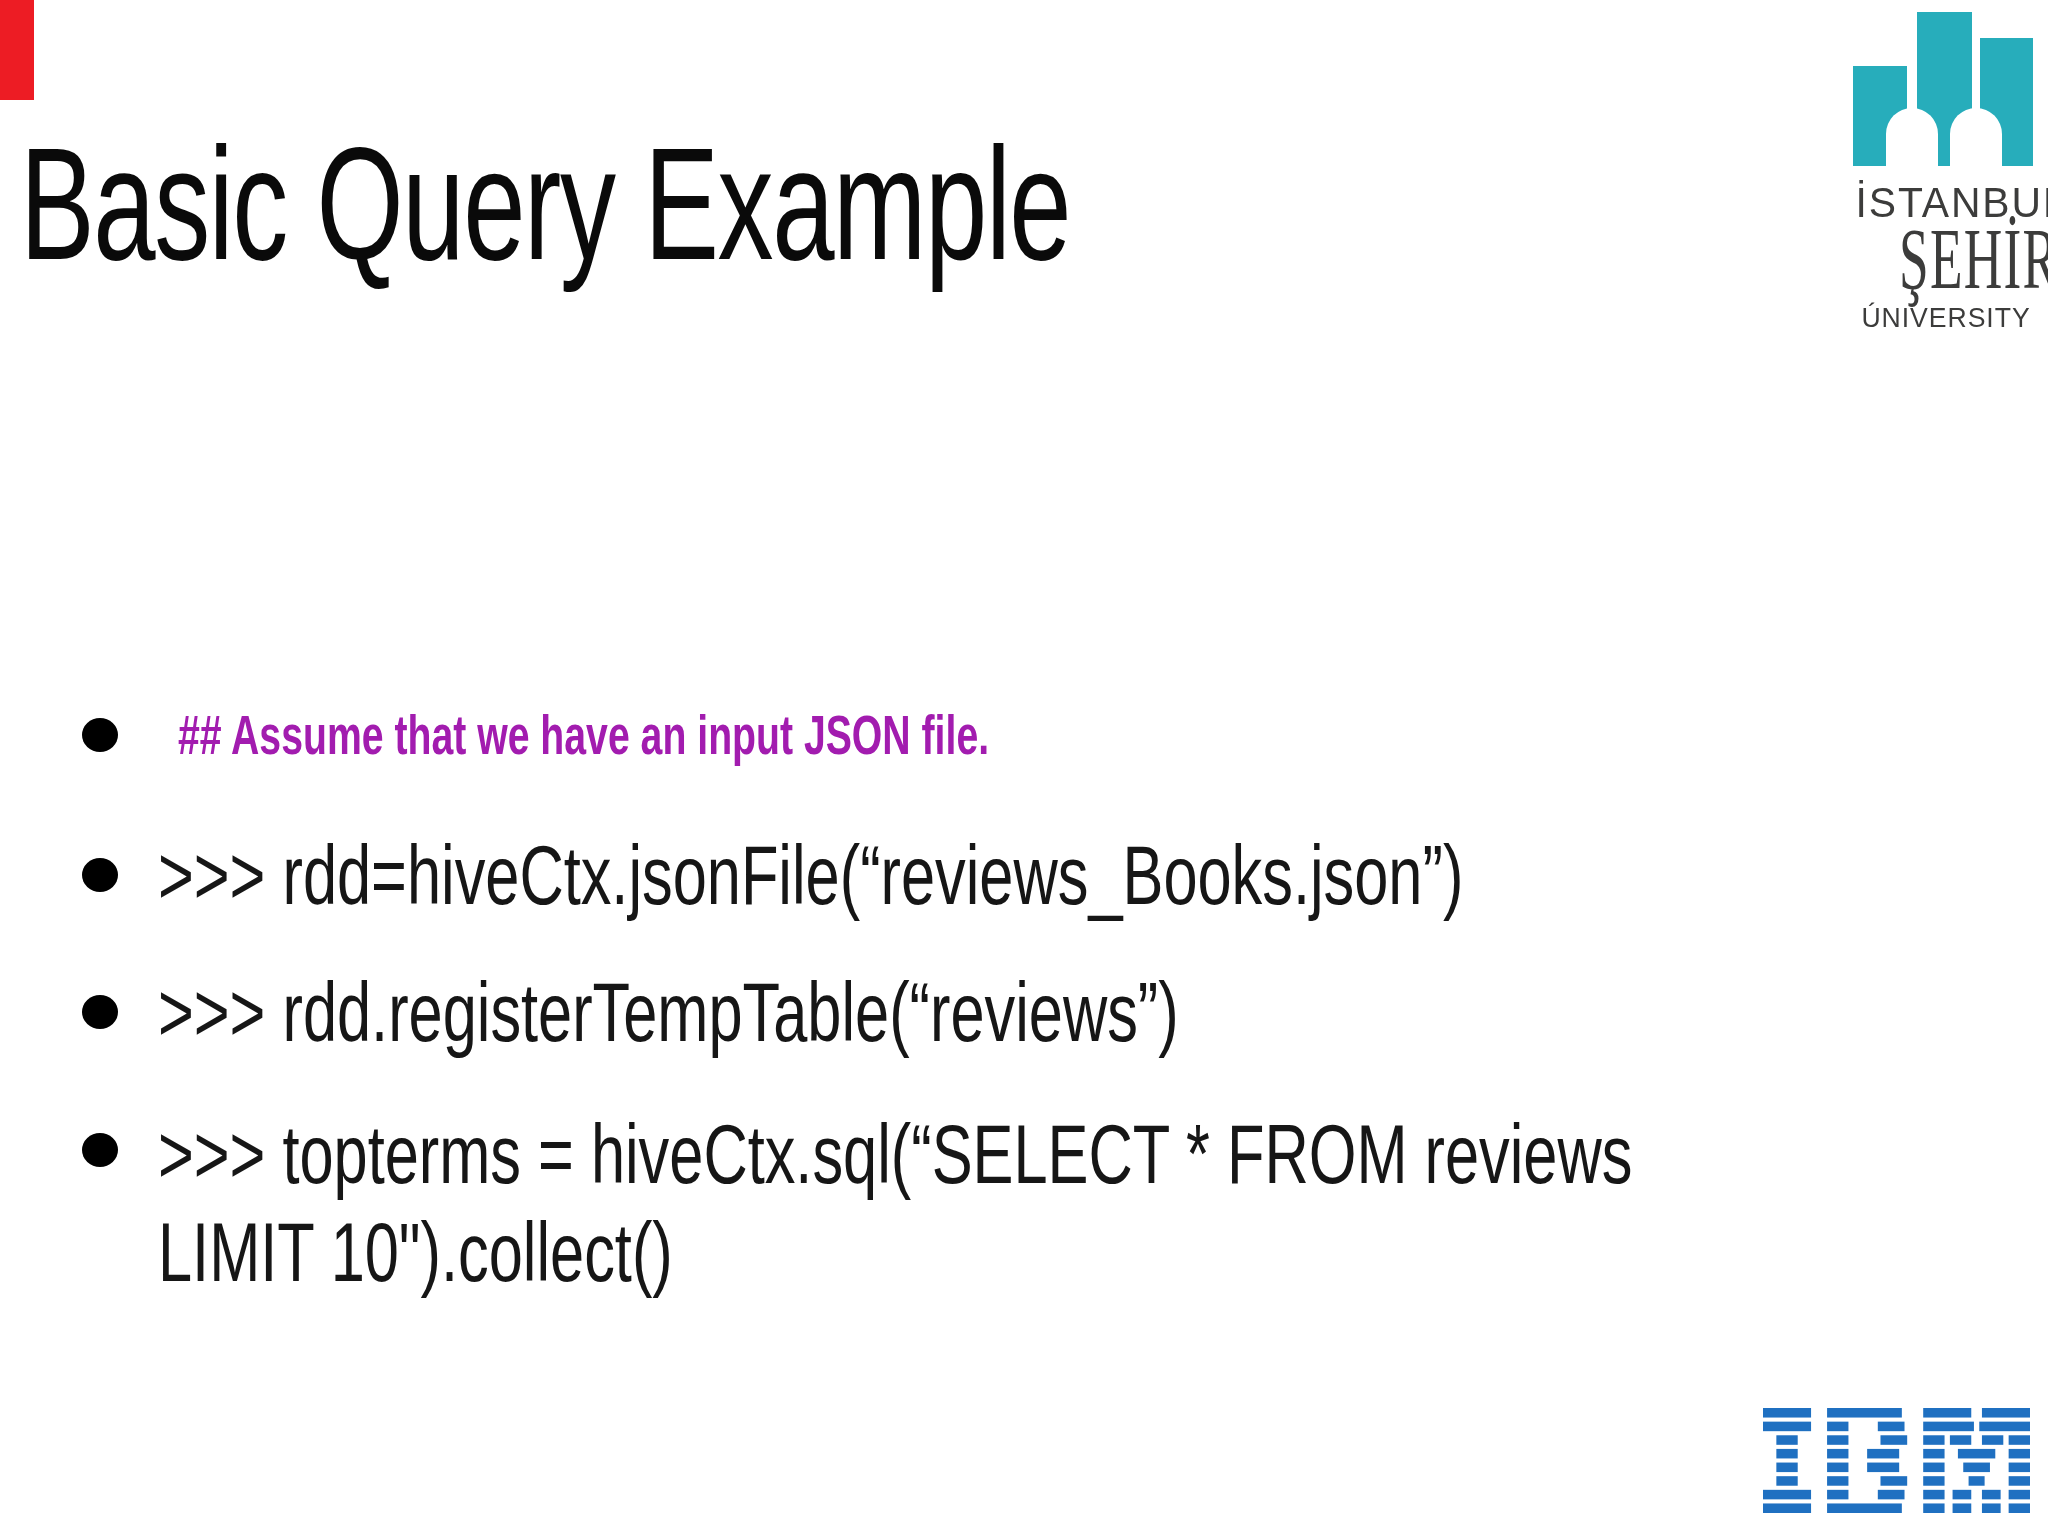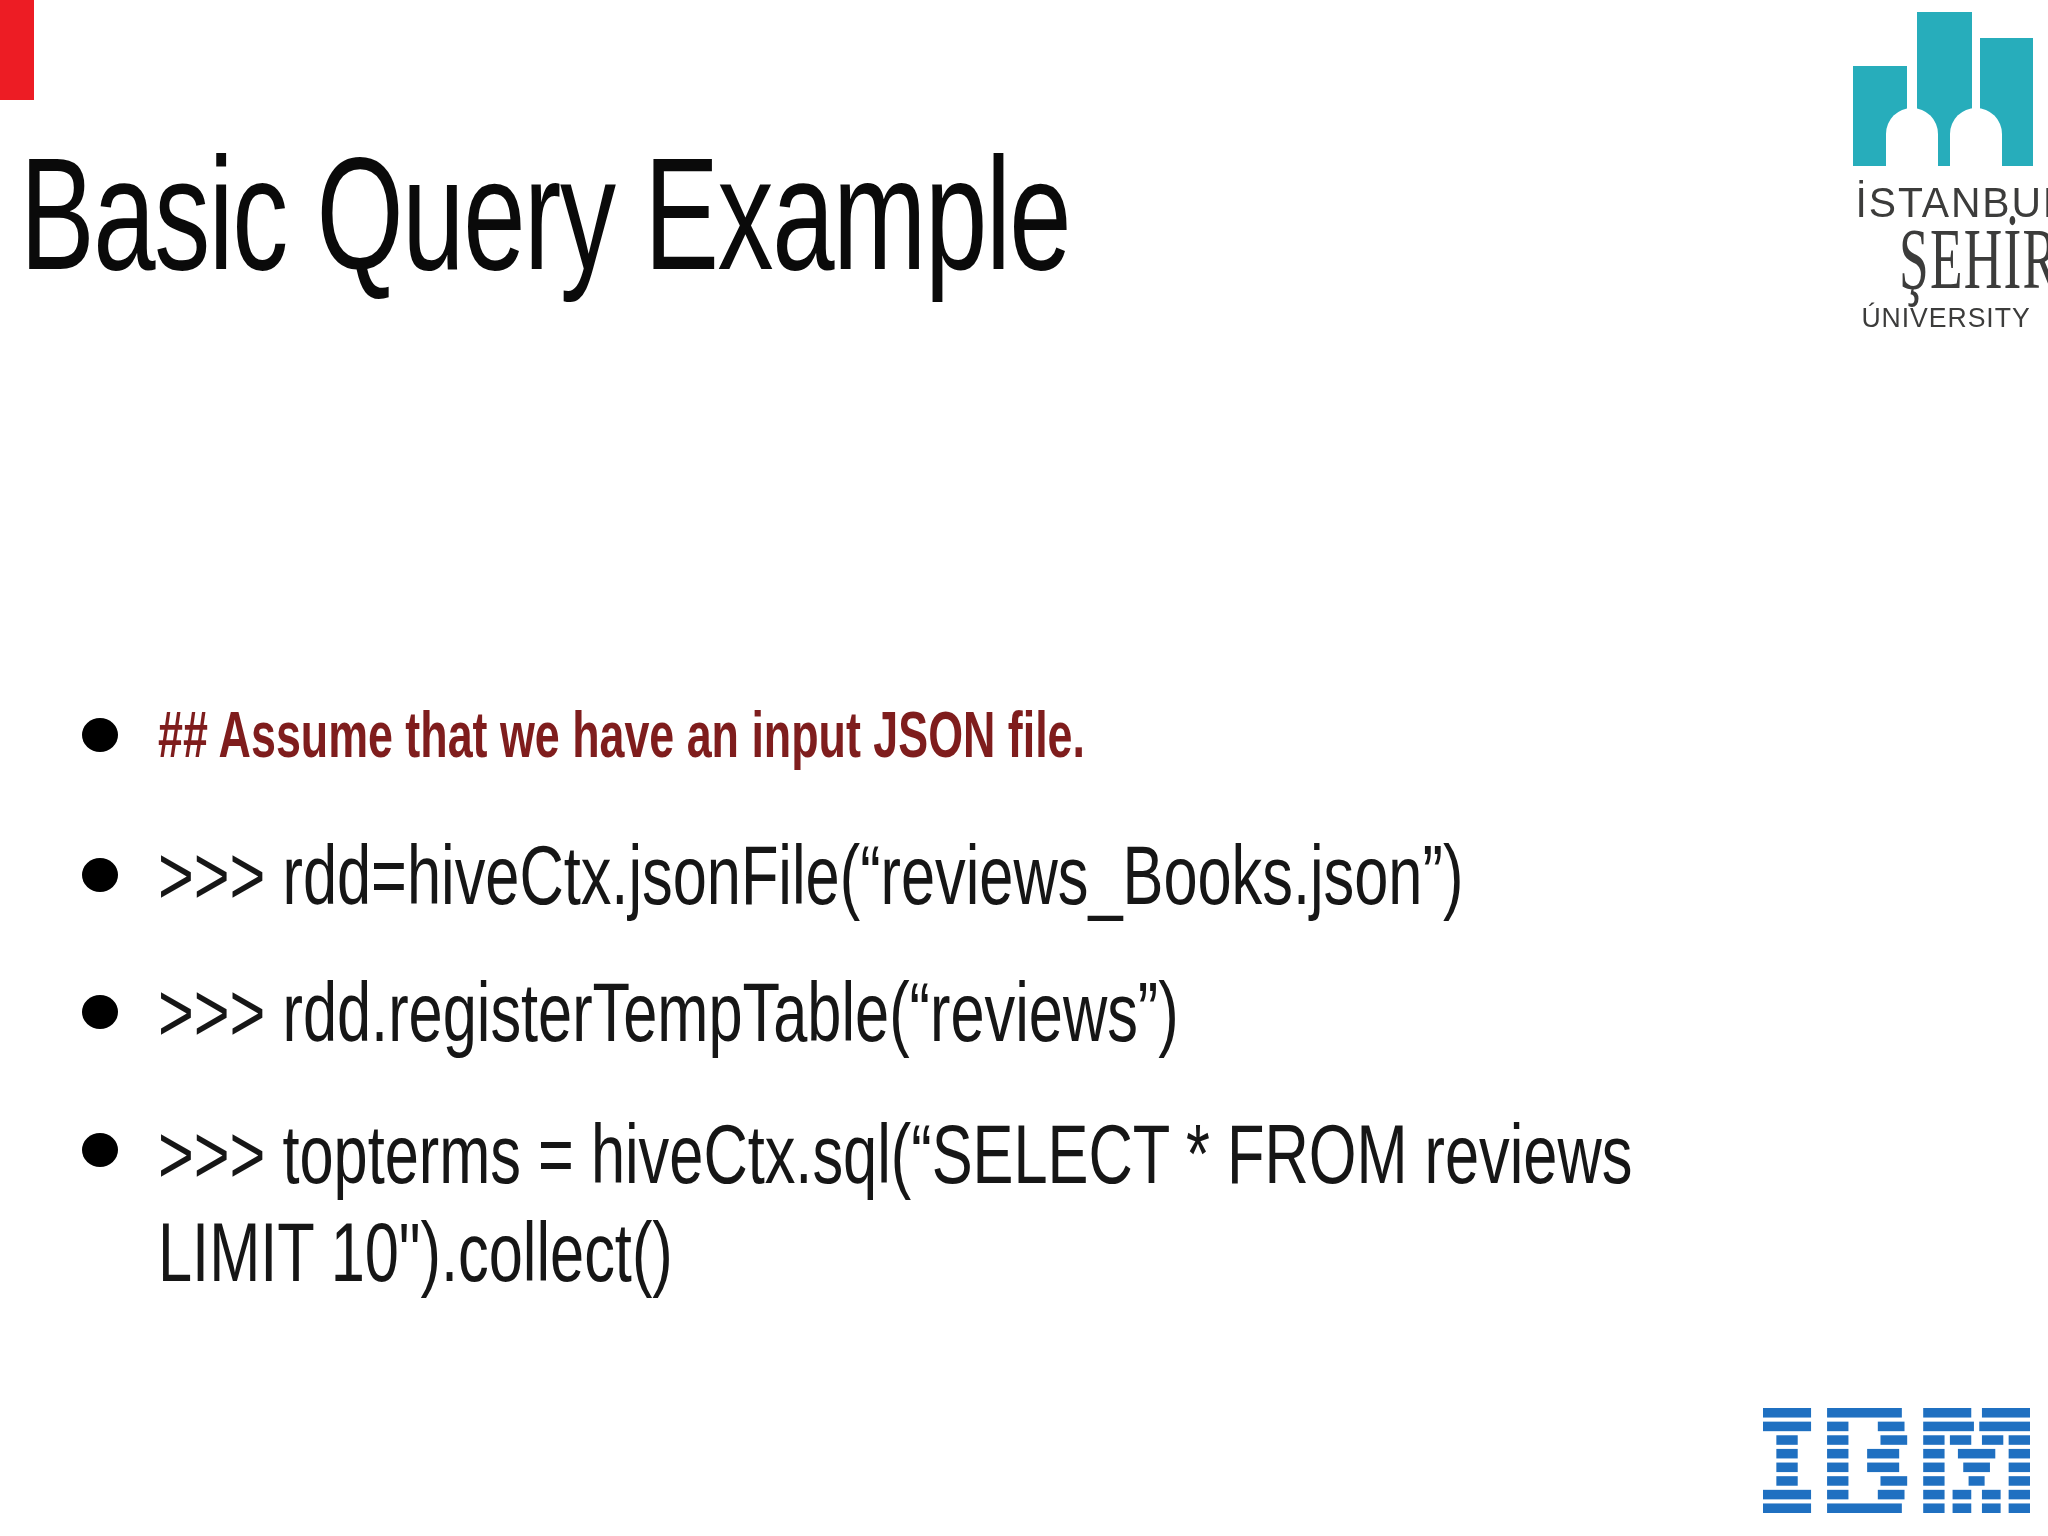--- a/index.html
+++ b/index.html
@@ -14,21 +14,21 @@
 
   
   .corner-marker{
     position:absolute;left:0;top:0;
     width:34px;height:100px;
     background:var(--marker-red,#ED1C24);
   }
 
   
   .title{
-    position:absolute;left:20px;top:118px;
+    position:absolute;left:20px;top:108px;
     font-size:160px;line-height:1.2;font-weight:400;
     letter-spacing:-2px;white-space:nowrap;
   }
   .squeeze{display:inline-block;transform-origin:0 50%;}
   .title .squeeze{transform:scaleX(0.70);}
 
   
   .sehir{position:absolute;left:1850px;top:10px;width:192px;height:320px;}
   .sehir .bar{position:absolute;background:var(--sehir-teal,#27ADBB);}
   .bar-l{left:3px;top:56px;width:54px;height:100px;}
@@ -52,21 +52,21 @@
   
   .bullet{position:absolute;left:82px;display:flex;align-items:flex-start;}
   .dot{
     flex:none;width:36px;height:34px;border-radius:50%;
     background:#000;margin-top:28px;
   }
   .btxt{margin-left:40px;}
   .line{height:90px;line-height:90px;white-space:nowrap;font-size:84px;font-weight:400;color:#161616;}
   .line .squeeze{transform:scaleX(0.73);}
   .bullet-1{top:690px;}
-  .bullet-1 .line{font-size:64px;font-weight:700;color:#7f1d1d;}
+  .bullet-1 .line{font-size:56px;font-weight:700;color:#a21caf;margin-left:20px;}
   .bullet-1 .line .squeeze{transform:scaleX(0.70);}
   .bullet-2{top:830px;}
   .bullet-3{top:967px;}
   .bullet-4{top:1105px;}
   .bullet-4 .line{height:98px;line-height:98px;}
 
   
   .ibm{position:absolute;left:1763px;top:1408px;width:267px;height:105px;}
   .ibm rect{fill:var(--ibm-blue,#1F70C1);}
 </style>

